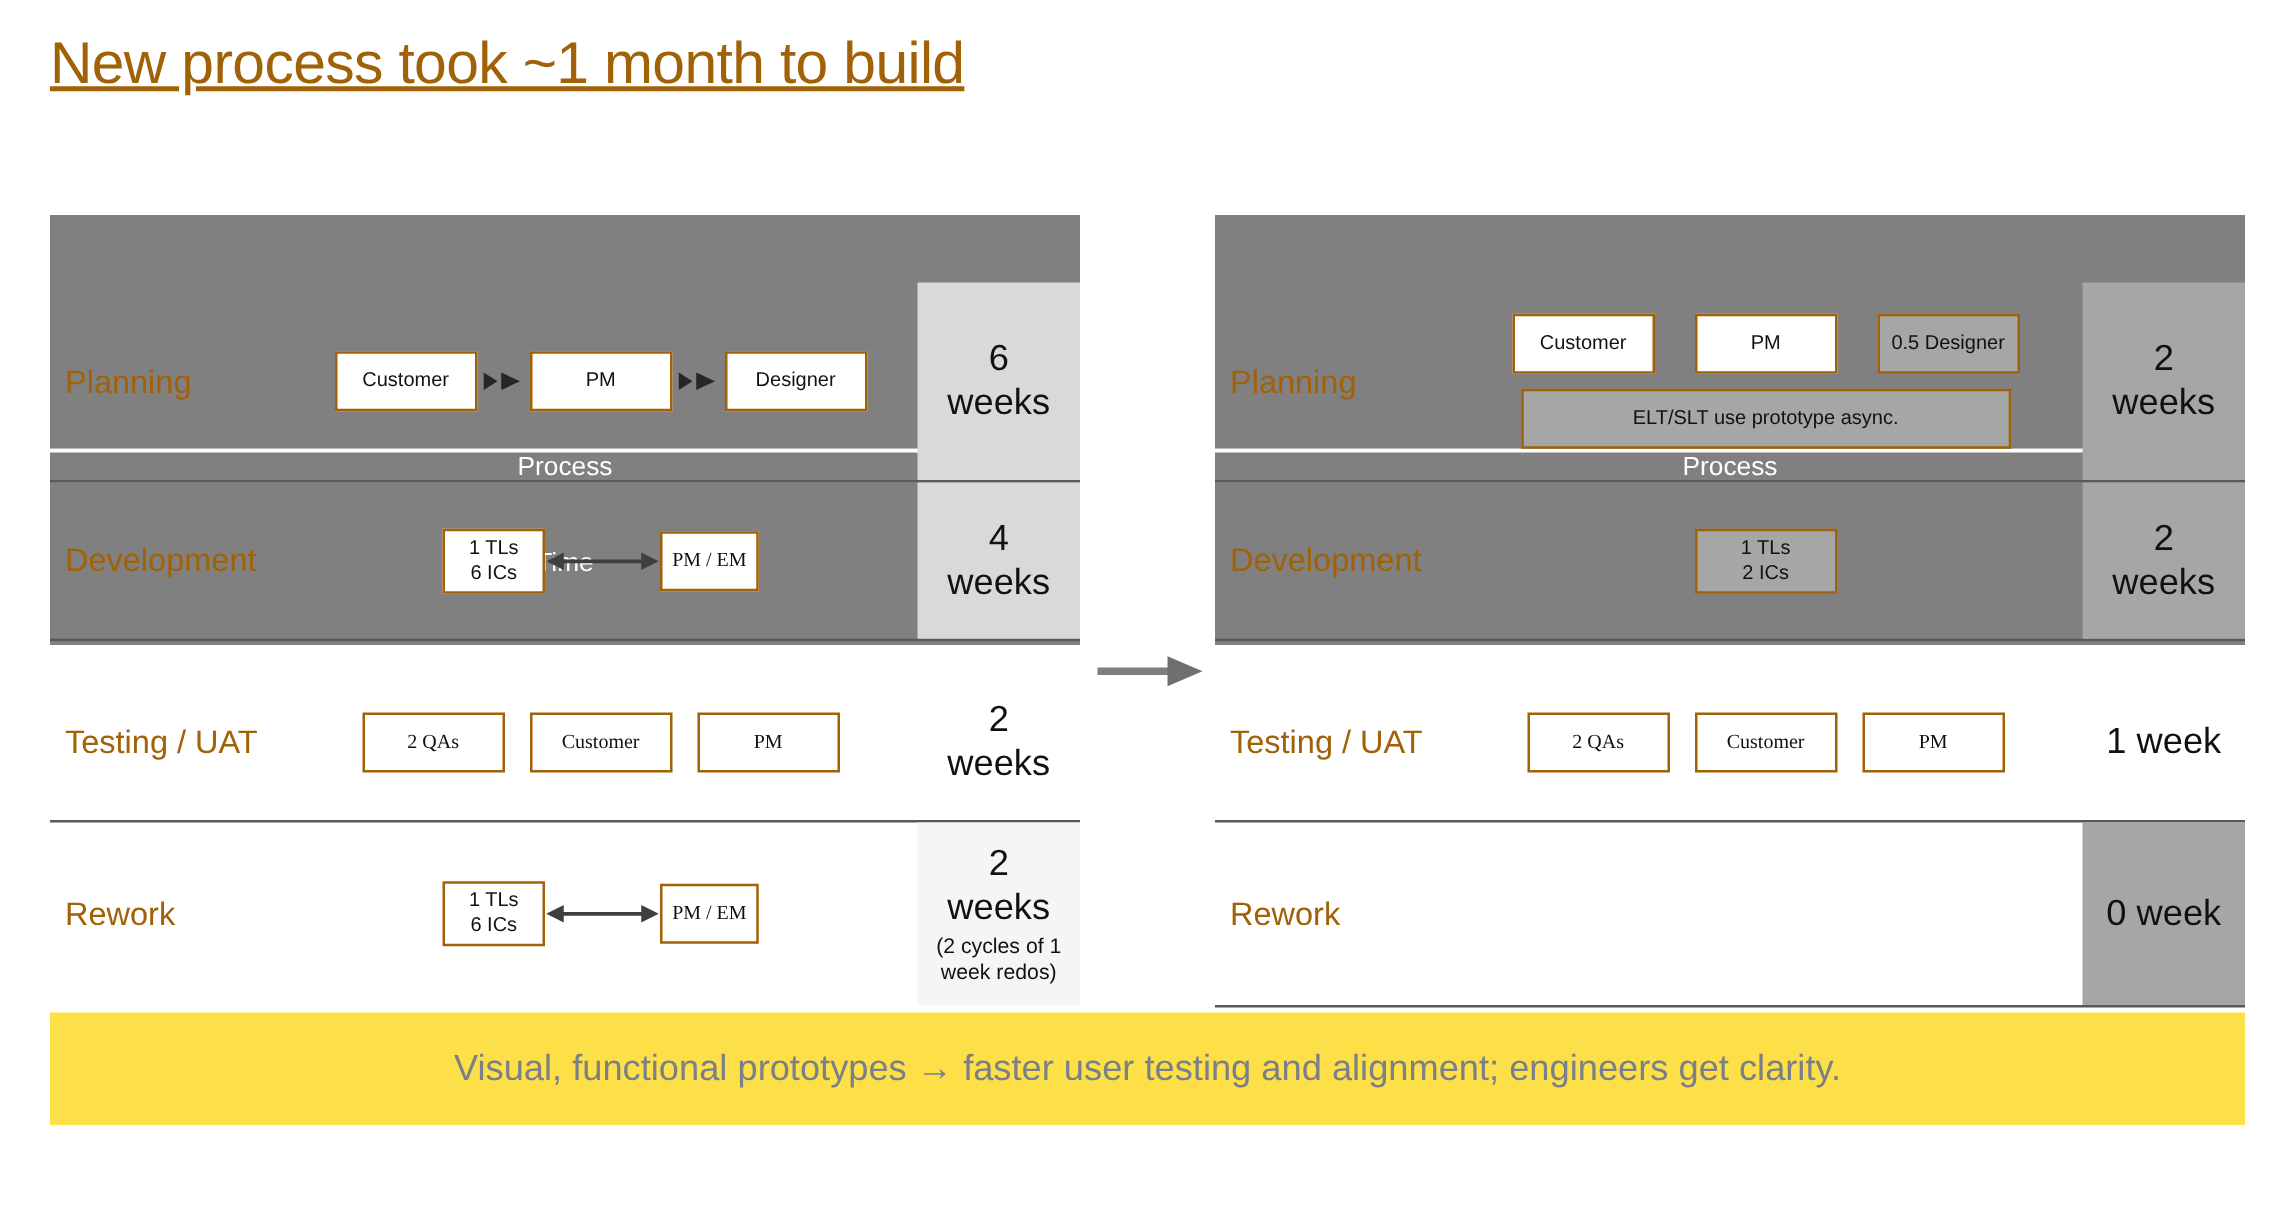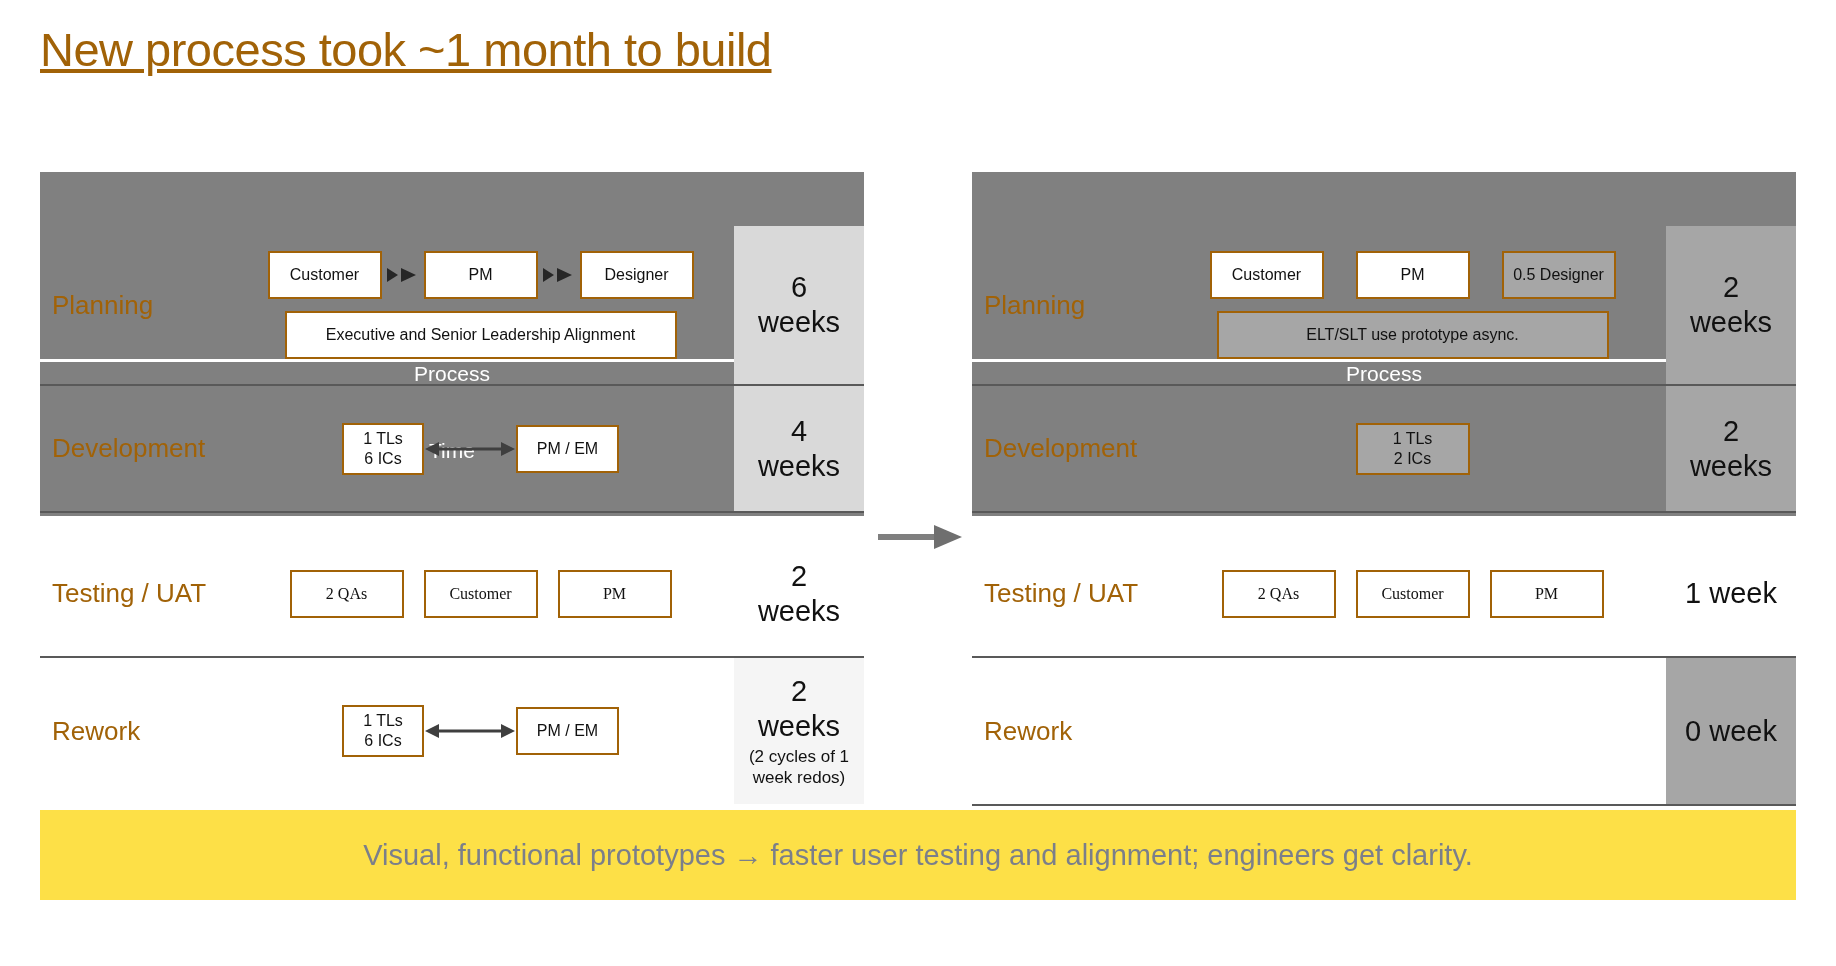--- a/index.html
+++ b/index.html
@@ -131,21 +131,21 @@
     line-height: 1.22;
     color: #111111;
     box-sizing: border-box;
     white-space: pre-line;
   }
   .pbox.filled { background: #a6a6a6; }
 
   .b-std   { width: 114px; height: 48px; }
   .b-wide  { width: 392px; height: 48px; }
   .b-tall  { width: 82px;  height: 52px; }
-  .b-pm-em { width: 103px;  height: 48px; }
+  .b-pm-em { width: 79px;  height: 48px; font-family: Liberation Serif, serif; }
 
   .gap-46 { gap: 20px; font-family: Liberation Serif, serif; }
   .gap-32 { gap: 32px; }
 
   
   .chev {
     display: flex;
     align-items: center;
     margin: 0 4px;
   }
@@ -211,23 +211,20 @@
         </div>
         <div class="pbox b-std">PM</div>
         <div class="chev">
           <svg width="34" height="18" viewBox="0 0 34 18">
               <path d="M1 2 L12 9 L1 16 Z" fill="#262626"></path>
               <path d="M15 2 L30 9 L15 16 Z" fill="#262626"></path>
             </svg>
         </div>
         <div class="pbox b-std">Designer</div>
       </div>
-      <div class="box-row">
-        <div class="pbox b-wide">Executive and Senior Leadership Alignment</div>
-      </div>
     </div>
     <div class="cell-time shade-light">
       <div>6</div>
       <div>weeks</div>
     </div>
   </div>
 
   <div class="tbl-row row-devel">
     <div class="cell-label">Development</div>
     <div class="cell-process">

